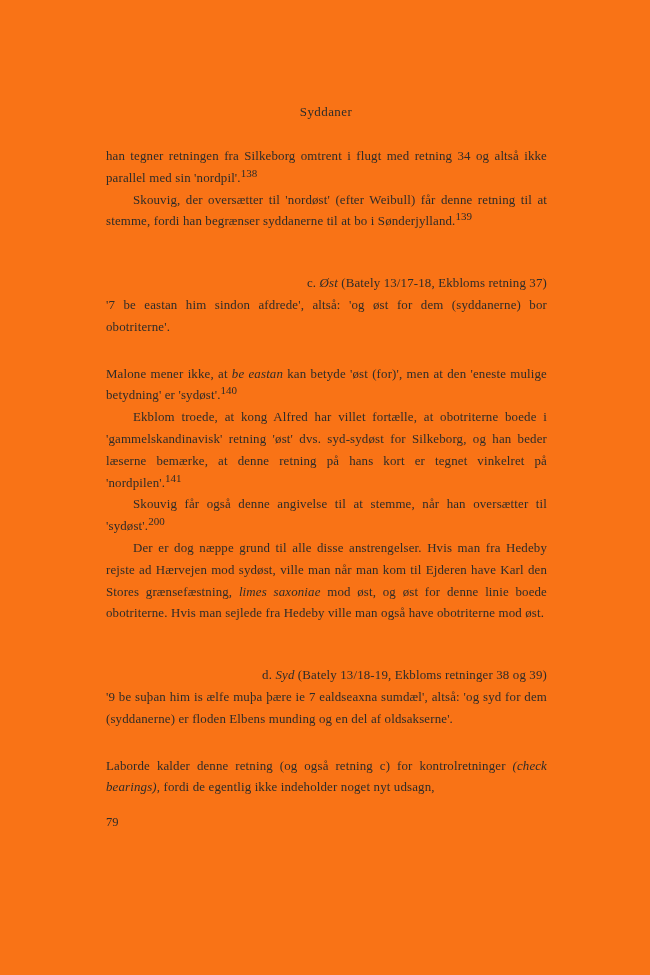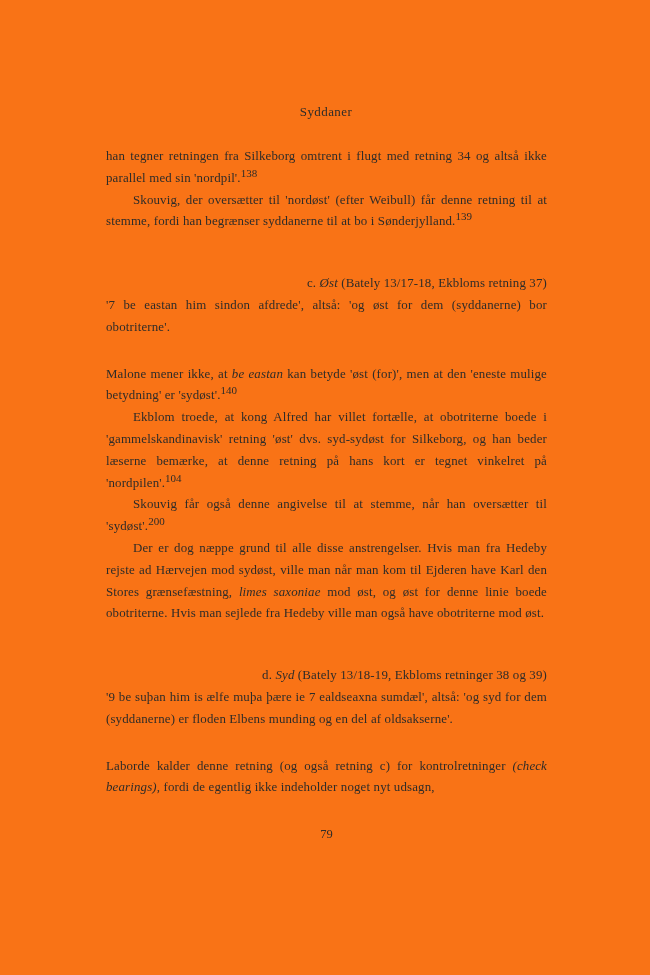--- a/index.html
+++ b/index.html
@@ -44,38 +44,37 @@
   .heading { text-align: right; }
   .it { font-style: italic; }
   sup {
     font-size: 11px;
     line-height: 0;
     vertical-align: super;
     letter-spacing: 0;
   }
   .page-number {
     width: 441px;
-    text-align: center;
     font-size: 12.5px;
-    margin-top: 28px;
+    margin-top: 16px;
   }
 </style>
 </head>
 <body>
 
 <div class="page">
   <p class="running-head">Syddaner</p>
 
   <div class="text-body">
       <p class="block para"><span>han tegner retningen fra Silkeborg omtrent i flugt med retning 34 og altså ikke parallel med sin 'nordpil'.</span><sup>138</sup></p>
       <p class="block para-indent"><span>Skouvig, der oversætter til 'nordøst' (efter Weibull) får denne retning til at stemme, fordi han begrænser syddanerne til at bo i Sønderjylland.</span><sup>139</sup></p>
       <p class="block heading gap-large"><span>c. </span><span class="it">Øst</span><span> (Bately 13/17-18, Ekbloms retning 37)</span></p>
       <p class="block para"><span>'7 be eastan him sindon afdrede', altså: 'og øst for dem (syddanerne) bor obotriterne'.</span></p>
       <p class="block para gap-small"><span>Malone mener ikke, at </span><span class="it">be eastan</span><span> kan betyde 'øst (for)', men at den 'eneste mulige betydning' er 'sydøst'.</span><sup>140</sup></p>
-      <p class="block para-indent"><span>Ekblom troede, at kong Alfred har villet fortælle, at obotriterne boede i 'gammelskandinavisk' retning 'øst' dvs. syd-sydøst for Silkeborg, og han beder læserne bemærke, at denne retning på hans kort er tegnet vinkelret på 'nordpilen'.</span><sup>104</sup></p>
+      <p class="block para-indent"><span>Ekblom troede, at kong Alfred har villet fortælle, at obotriterne boede i 'gammelskandinavisk' retning 'øst' dvs. syd-sydøst for Silkeborg, og han beder læserne bemærke, at denne retning på hans kort er tegnet vinkelret på 'nordpilen'.</span><sup>141</sup></p>
       <p class="block para-indent"><span>Skouvig får også denne angivelse til at stemme, når han oversætter til 'sydøst'.</span><sup>200</sup></p>
       <p class="block para-indent"><span>Der er dog næppe grund til alle disse anstrengelser. Hvis man fra Hedeby rejste ad Hærvejen mod sydøst, ville man når man kom til Ejderen have Karl den Stores grænsefæstning, </span><span class="it">limes saxoniae</span><span> mod øst, og øst for denne linie boede obotriterne. Hvis man sejlede fra Hedeby ville man også have obotriterne mod øst.</span></p>
       <p class="block heading gap-large"><span>d. </span><span class="it">Syd</span><span> (Bately 13/18-19, Ekbloms retninger 38 og 39)</span></p>
       <p class="block para"><span>'9 be suþan him is ælfe muþa þære ie 7 ealdseaxna sumdæl', altså: 'og syd for dem (syddanerne) er floden Elbens munding og en del af oldsakserne'.</span></p>
       <p class="block para gap-small"><span>Laborde kalder denne retning (og også retning c) for kontrolretninger </span><span class="it">(check bearings)</span><span>, fordi de egentlig ikke indeholder noget nyt udsagn,</span></p>
     </div>
 
   <div class="page-number">79</div>
 </div>
 

